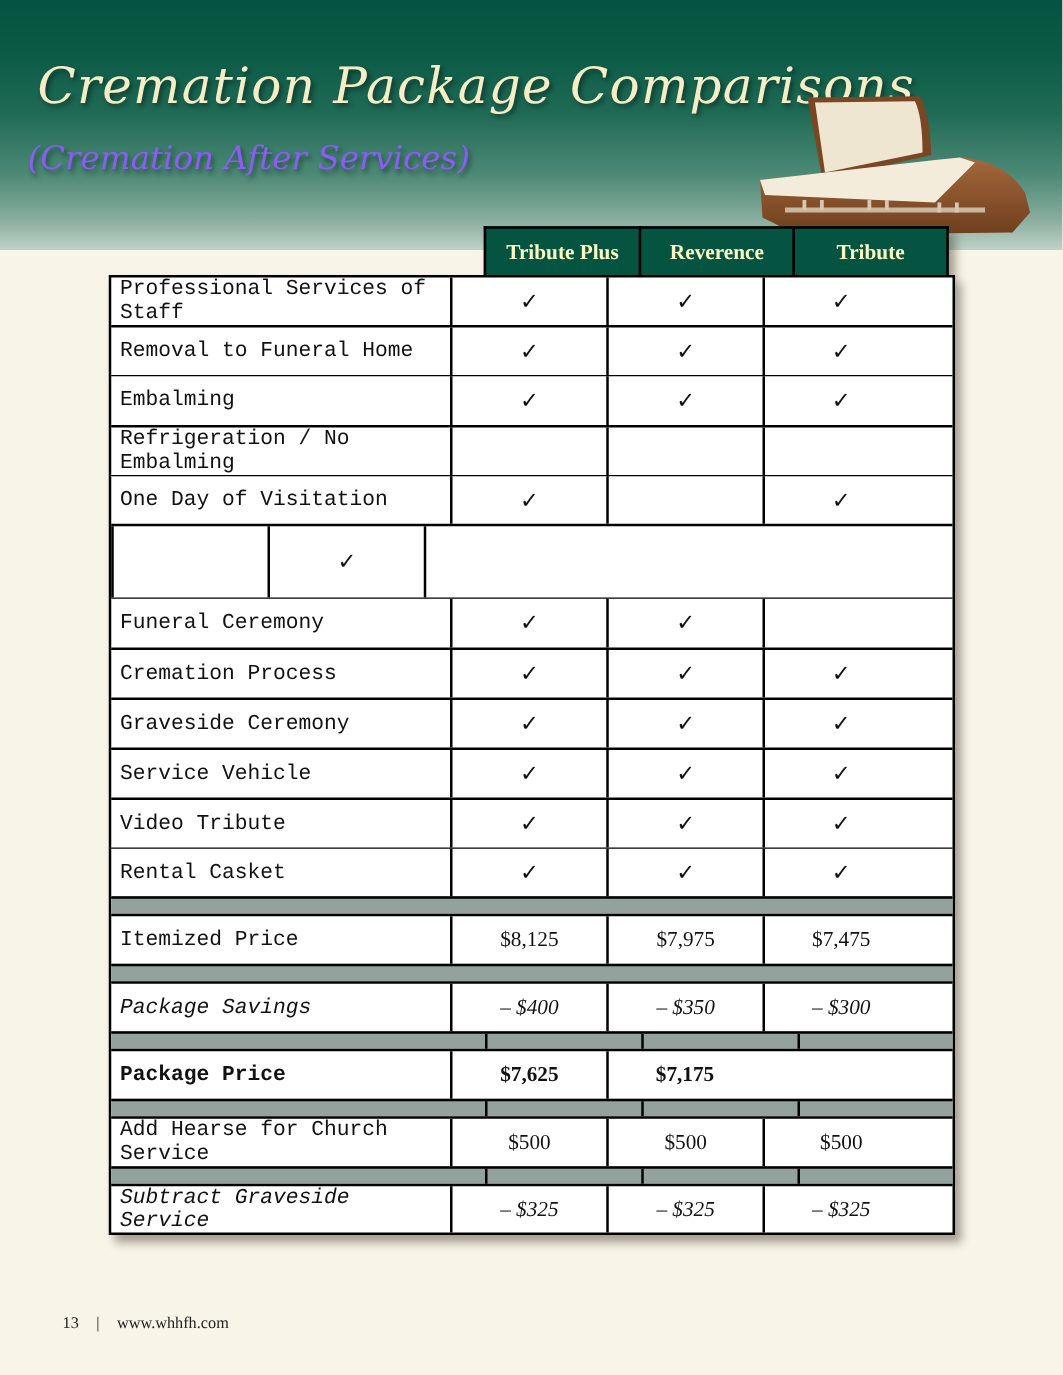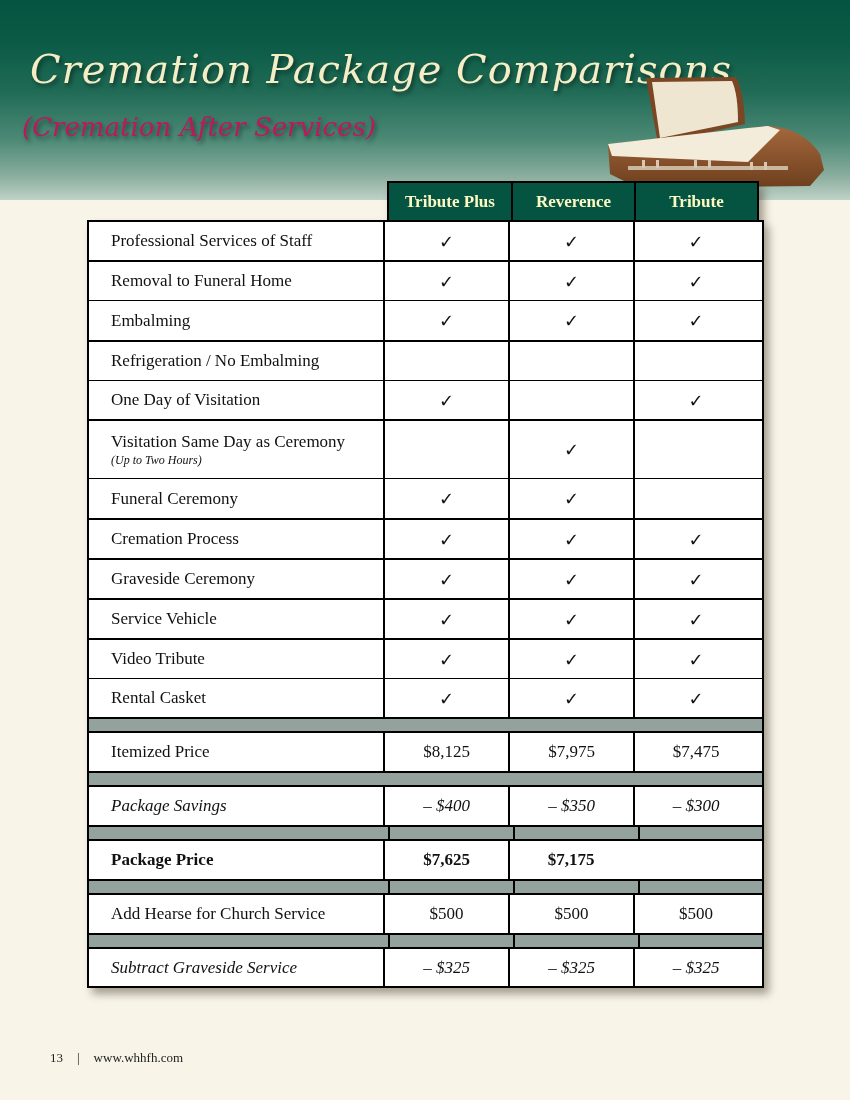--- a/index.html
+++ b/index.html
@@ -24,21 +24,21 @@
       color: #f5edc6;
       letter-spacing: 1px;
       text-shadow: 2px 3px 4px rgba(0,0,0,0.45);
       white-space: nowrap;
     }
     .subtitle {
       position: absolute; left: 22px; top: 112px;
       font-family: "DejaVu Serif", serif;
       font-style: italic;
       font-size: 26px;
-      color: #be185d;
+      color: #8b5cf6;
       text-shadow: 2px 3px 4px rgba(0,0,0,0.45);
       white-space: nowrap;
     }
     
     .casket { position: absolute; left: 598px; top: 62px; width: 230px; height: 128px; }
 
     
     .tbl-wrap {
       position: absolute; left: 87px; top: 181px;
       width: 677px;
@@ -61,21 +61,21 @@
       background: #fff;
     }
     .row { display: flex; border-top: 1px solid #000; }
     .row.thick { border-top: 2.5px solid #000; }
     .row:first-child { border-top: none; }
     .cell {
       display: flex; align-items: center;
       font-size: 17px;
       border-left: 2px solid #000;
     }
-    .cell.label { width: 294px; border-left: none; padding-left: 22px; flex-direction: column; align-items: flex-start; justify-content: center; }
+    .cell.label { width: 271px; border-left: none; padding-left: 7px; flex-direction: column; align-items: flex-start; justify-content: center; font-family: Liberation Mono, monospace; }
     .cell.val { width: 125px; justify-content: center; }
     .cell.val:last-child { width: 124px; }
     .label .sub { font-style: italic; font-size: 12px; margin-top: 1px; }
     .check { font-family: "DejaVu Sans", sans-serif; font-size: 18px; font-weight: bold; }
     .italic { font-style: italic; }
     .bold { font-weight: bold; }
     .sep { display: flex; height: 14px; background: #93a29c; border-top: 2.5px solid #000; }
     .sep .scell { border-left: 2px solid #000; }
     .sep .scell.first { width: 299px; border-left: none; }
     .sep .scell.v { width: 125px; }
@@ -152,24 +152,20 @@
       <div class="cell val check"></div>
       <div class="cell val check"></div>
     </div>
     <div class="row" style="height:39px">
       <div class="cell label">One Day of Visitation</div>
       <div class="cell val check">✓</div>
       <div class="cell val check"></div>
       <div class="cell val check">✓</div>
     </div>
     <div class="row thick" style="height:59px">
-      <div class="cell label">
-        <span>Visitation Same Day as Ceremony</span>
-        <span class="sub">(Up to Two Hours)</span>
-      </div>
       <div class="cell val check"></div>
       <div class="cell val check">✓</div>
       <div class="cell val check"></div>
     </div>
     <div class="row" style="height:40px">
       <div class="cell label">Funeral Ceremony</div>
       <div class="cell val check">✓</div>
       <div class="cell val check">✓</div>
       <div class="cell val check"></div>
     </div>

